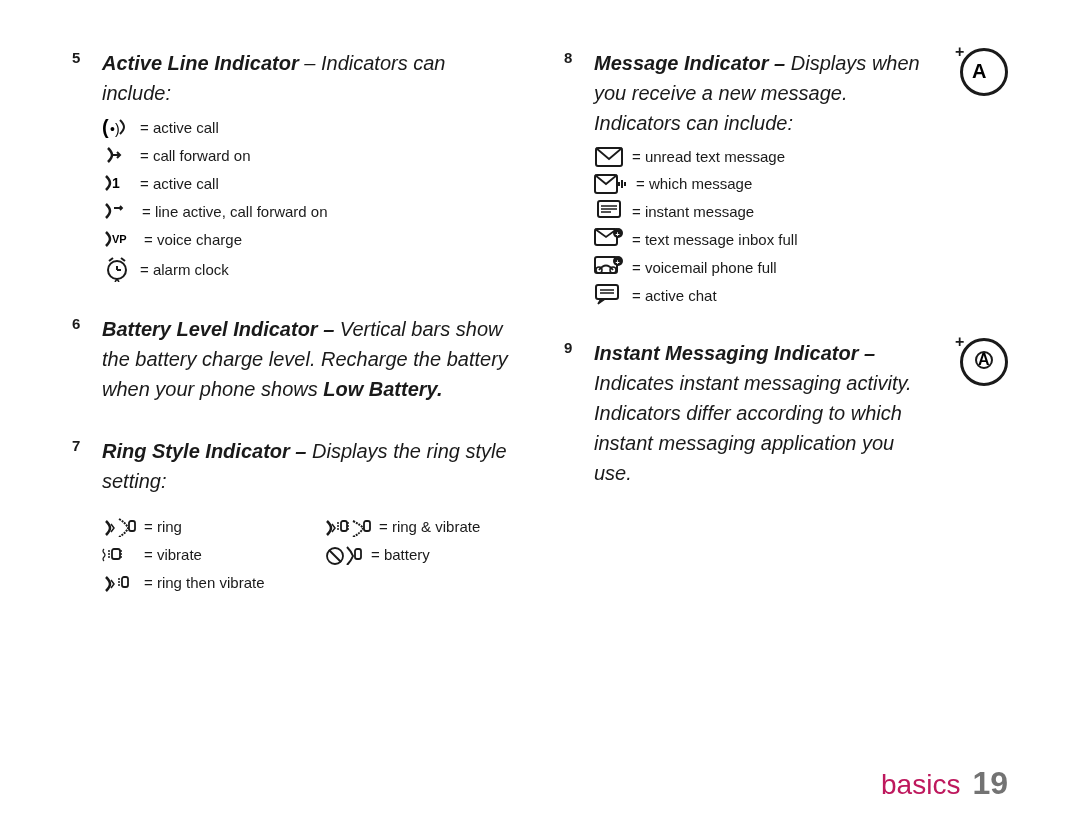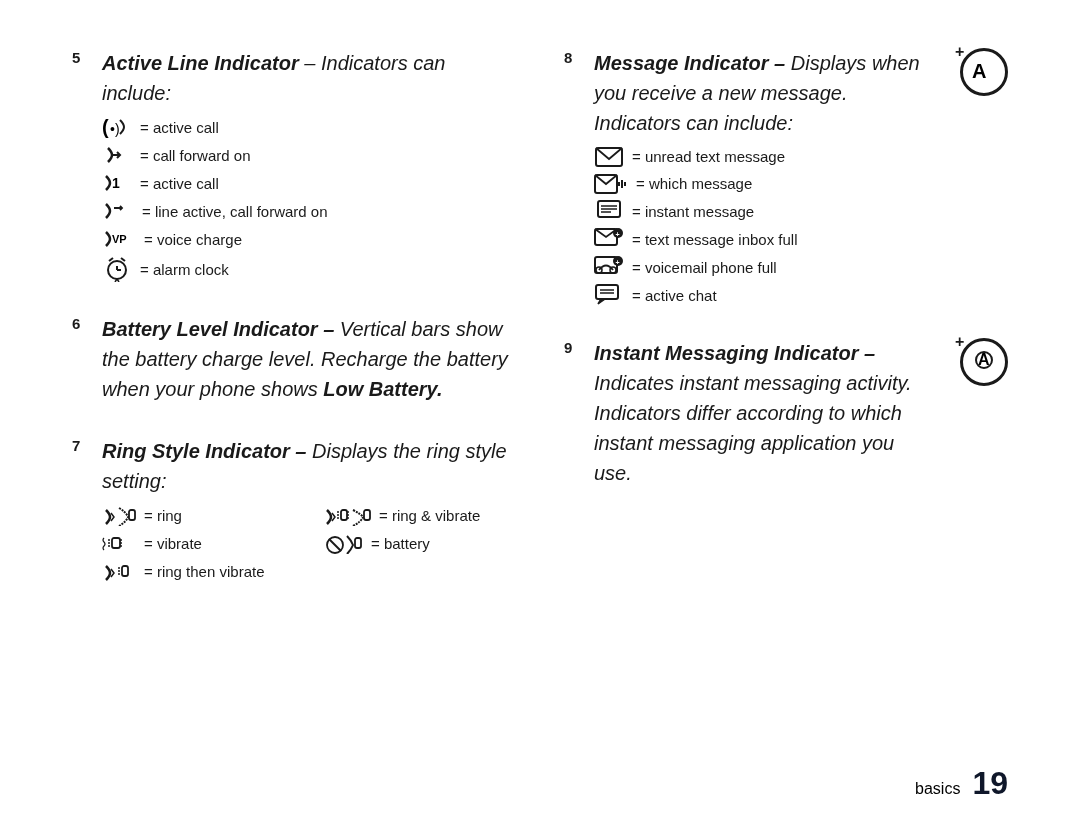--- a/index.html
+++ b/index.html
@@ -69,21 +69,21 @@
       font-size: 18px;
       min-width: 30px;
       display: inline-flex;
       align-items: center;
       justify-content: center;
     }
     .icon-symbol svg {
       display: block;
     }
     .grid-indicators {
-      margin-top: 8px;
+      margin-top: 19px;
       display: grid;
       grid-template-columns: 1fr 1fr;
       gap: 6px 28px;
     }
     .right-section-header {
       display: flex;
       align-items: flex-start;
       justify-content: space-between;
       gap: 16px;
     }
@@ -110,27 +110,27 @@
     }
     .footer {
       position: absolute;
       bottom: 32px;
       right: 72px;
       display: flex;
       align-items: baseline;
       gap: 12px;
     }
     .footer-text {
-      font-size: 16px;
-      color: #000000;
+      font-size: 28px;
+      color: #be185d;
     }
     .footer-number {
       font-size: 32px;
       font-weight: bold;
-      color: #0f172a;
+      color: #737373;
     }
   </style>
 </head>
 <body>
 
 <div class="page-content">
 
   <div class="left-column">
 
     <div class="section">

